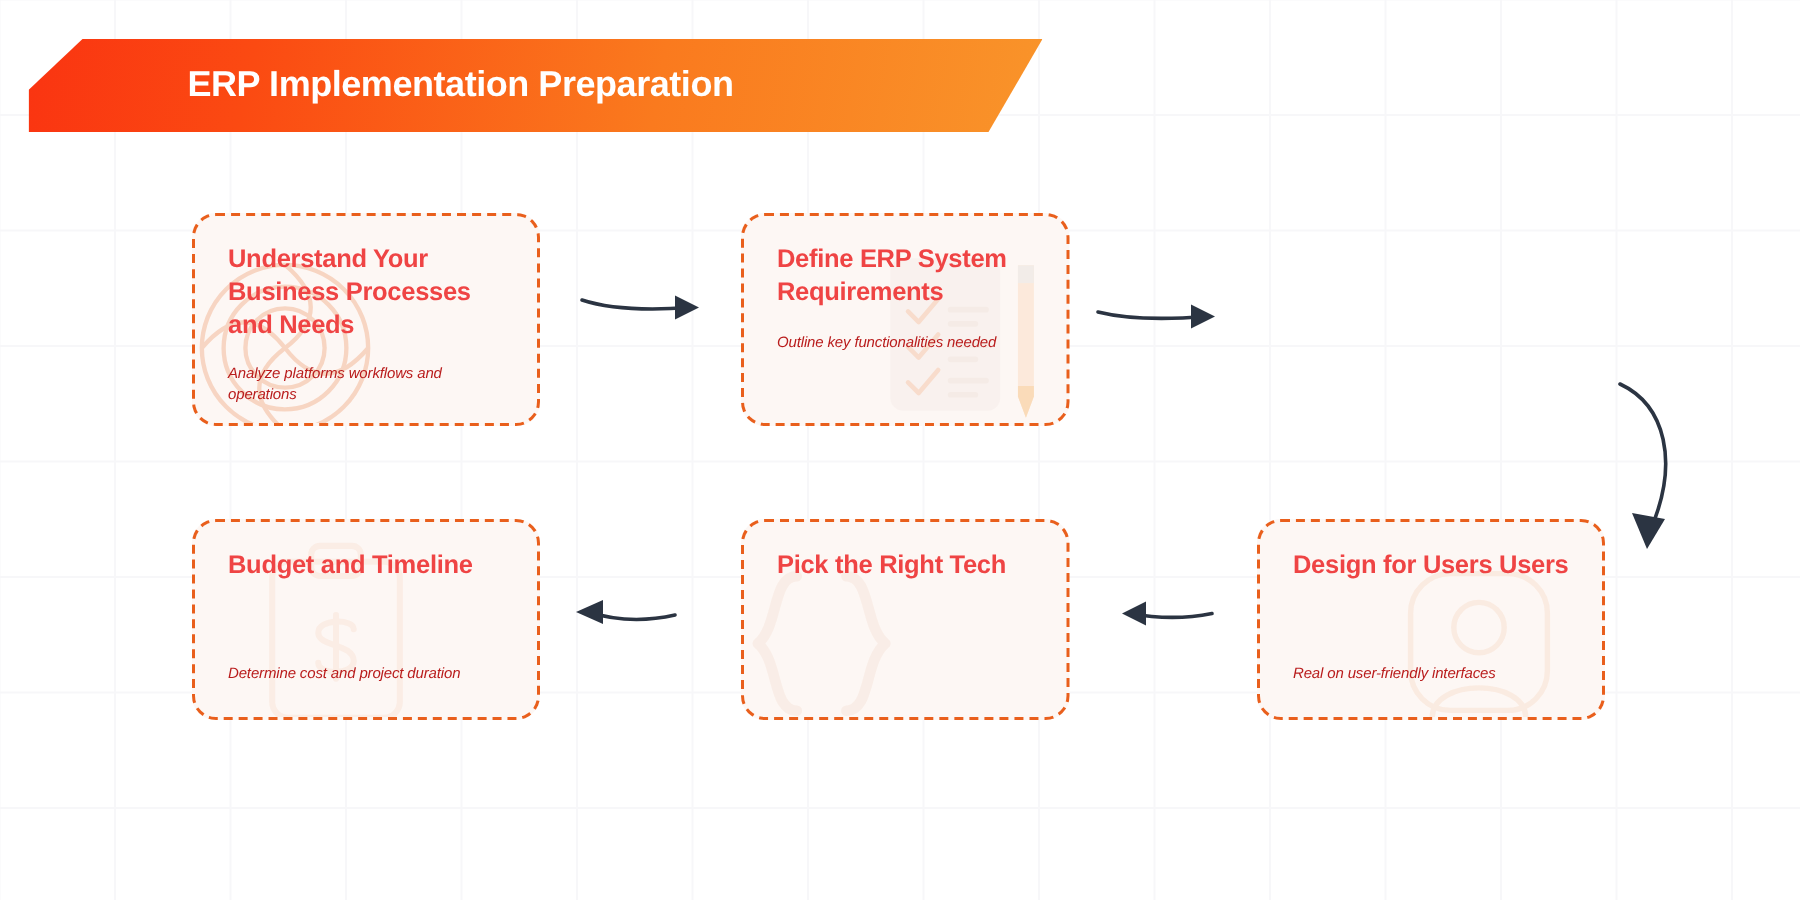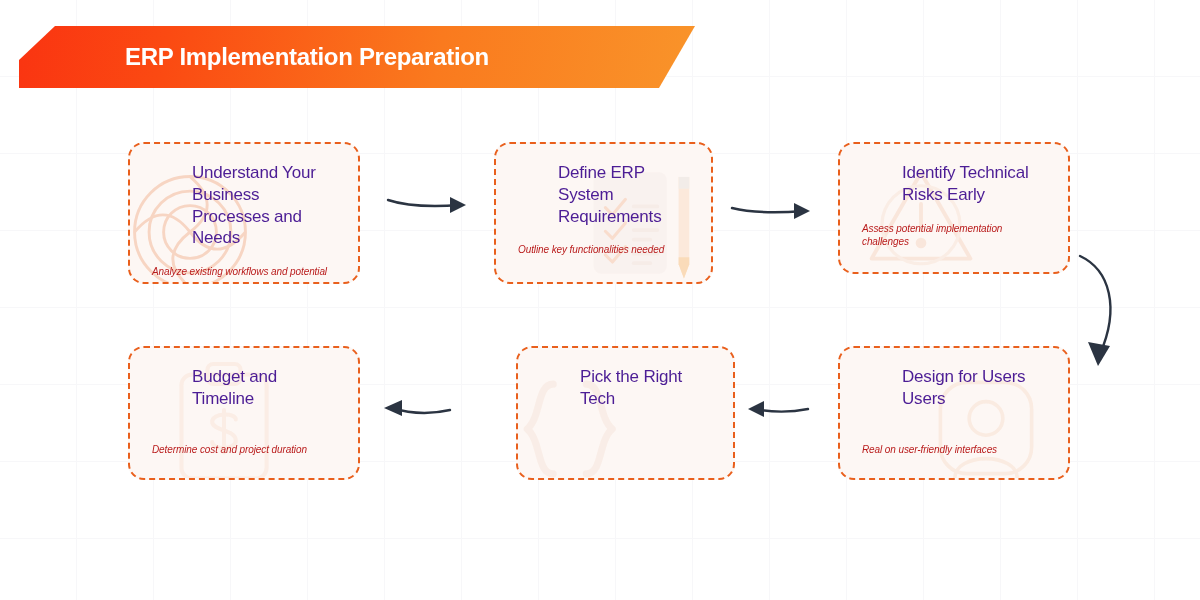--- a/index.html
+++ b/index.html
@@ -78,25 +78,24 @@
     position: relative;
     z-index: 2;
     height: 100%;
     box-sizing: border-box;
     padding: 18px 22px;
     display: flex;
     flex-direction: column;
   }
   .card-title {
     font-size: 17px;
-    font-weight: normal;
-    color: #4c1d95;
+    font-weight: bold;
+    color: #ef4444;
     line-height: 1.28;
     letter-spacing: -0.2px;
-    margin-left: 40px;
   }
   .card-desc {
     font-size: 10px;
     font-style: italic;
     color: #b91c1c;
     line-height: 1.33;
     letter-spacing: -0.1px;
   }
   .row-top .card-desc { margin-top: 16px; }
   .row-bottom .card-desc { margin-top: auto; margin-bottom: 4px; }
@@ -134,21 +133,21 @@
       <g fill="none" stroke="#F2B492" stroke-width="2.2">
         <circle cx="50" cy="50" r="42"></circle>
         <circle cx="50" cy="50" r="31"></circle>
         <circle cx="50" cy="50" r="20"></circle>
         <path d="M8 50 Q30 24 50 50 Q70 76 92 50"></path>
         <path d="M50 8 Q76 30 50 50 Q24 70 50 92"></path>
       </g>
     </svg>
     <div class="card-inner">
       <div class="card-title">Understand Your Business Processes and Needs</div>
-      <div class="card-desc">Analyze existing workflows and potential</div>
+      <div class="card-desc">Analyze platforms workflows and operations</div>
     </div>
   </div>
 
   <svg class="arrow" style="left:384px; top:186px;" width="90" height="34" viewBox="0 0 90 34">
     <path d="M4 14 C22 20, 48 21, 76 19" fill="none" stroke="#2B3442" stroke-width="2.4" stroke-linecap="round"></path>
     <path d="M66 11 L82 19 L66 27 Z" fill="#2B3442"></path>
   </svg>
 
   <div class="card row-top" style="left:494px; top:142px; width:219px; height:142px;">
     <svg class="card-watermark" style="right:4px; top:14px;" width="130" height="130" viewBox="0 0 110 110">
@@ -176,34 +175,20 @@
       <div class="card-title">Define ERP System Requirements</div>
       <div class="card-desc">Outline key functionalities needed</div>
     </div>
   </div>
 
   <svg class="arrow" style="left:728px; top:194px;" width="90" height="30" viewBox="0 0 90 30">
     <path d="M4 14 C24 19, 50 19, 76 17" fill="none" stroke="#2B3442" stroke-width="2.4" stroke-linecap="round"></path>
     <path d="M66 9 L82 17 L66 25 Z" fill="#2B3442"></path>
   </svg>
 
-  <div class="card row-top" style="left:838px; top:142px; width:232px; height:132px;">
-    <svg class="card-watermark" style="left:16px; top:8px;" width="130" height="130" viewBox="0 0 100 100">
-      <g fill="none" stroke="#F6D5C2" stroke-width="3">
-        <path d="M50 16 L88 82 H12 Z" stroke-linejoin="round"></path>
-        <path d="M50 40 v20" stroke-linecap="round"></path>
-        <circle cx="50" cy="70" r="2.6" fill="#F6D5C2"></circle>
-        <circle cx="50" cy="56" r="30" stroke="#F8E3D6" stroke-width="2.4"></circle>
-      </g>
-    </svg>
-    <div class="card-inner">
-      <div class="card-title">Identify Technical Risks Early</div>
-      <div class="card-desc">Assess potential implementation challenges</div>
-    </div>
-  </div>
 
   <svg class="arrow" style="left:1062px; top:246px;" width="80" height="130" viewBox="0 0 80 130">
     <path d="M18 10 C48 24, 58 62, 38 108" fill="none" stroke="#2B3442" stroke-width="2.4" stroke-linecap="round"></path>
     <path d="M26 96 L36 120 L48 100 Z" fill="#2B3442"></path>
   </svg>
 
   <div class="card row-bottom" style="left:838px; top:346px; width:232px; height:134px;">
     <svg class="card-watermark" style="right:22px; top:20px;" width="120" height="120" viewBox="0 0 100 100">
       <g fill="none" stroke="#F8DFCE" stroke-width="3">
         <rect x="12" y="12" width="76" height="76" rx="22"></rect>
@@ -215,21 +200,21 @@
       <div class="card-title">Design for Users Users</div>
       <div class="card-desc">Real on user-friendly interfaces</div>
     </div>
   </div>
 
   <svg class="arrow" style="left:742px; top:394px;" width="70" height="30" viewBox="0 0 70 30">
     <path d="M66 15 C46 19, 28 18, 12 15" fill="none" stroke="#2B3442" stroke-width="2.4" stroke-linecap="round"></path>
     <path d="M22 7 L6 15 L22 23 Z" fill="#2B3442"></path>
   </svg>
 
-  <div class="card row-bottom" style="left:516px; top:346px; width:219px; height:134px;">
+  <div class="card row-bottom" style="left:494px; top:346px; width:219px; height:134px;">
     <svg class="card-watermark" style="left:-12px; top:22px;" width="118" height="118" viewBox="0 0 100 100">
       <g fill="none" stroke="#F6E4DA" stroke-width="6" stroke-linecap="round" stroke-linejoin="round">
         <path d="M40 12 C26 12, 30 40, 18 50 C30 60, 26 88, 40 88"></path>
         <path d="M68 12 C82 12, 78 40, 90 50 C78 60, 82 88, 68 88"></path>
       </g>
     </svg>
     <div class="card-inner">
       <div class="card-title">Pick the Right Tech</div>
     </div>
   </div>

